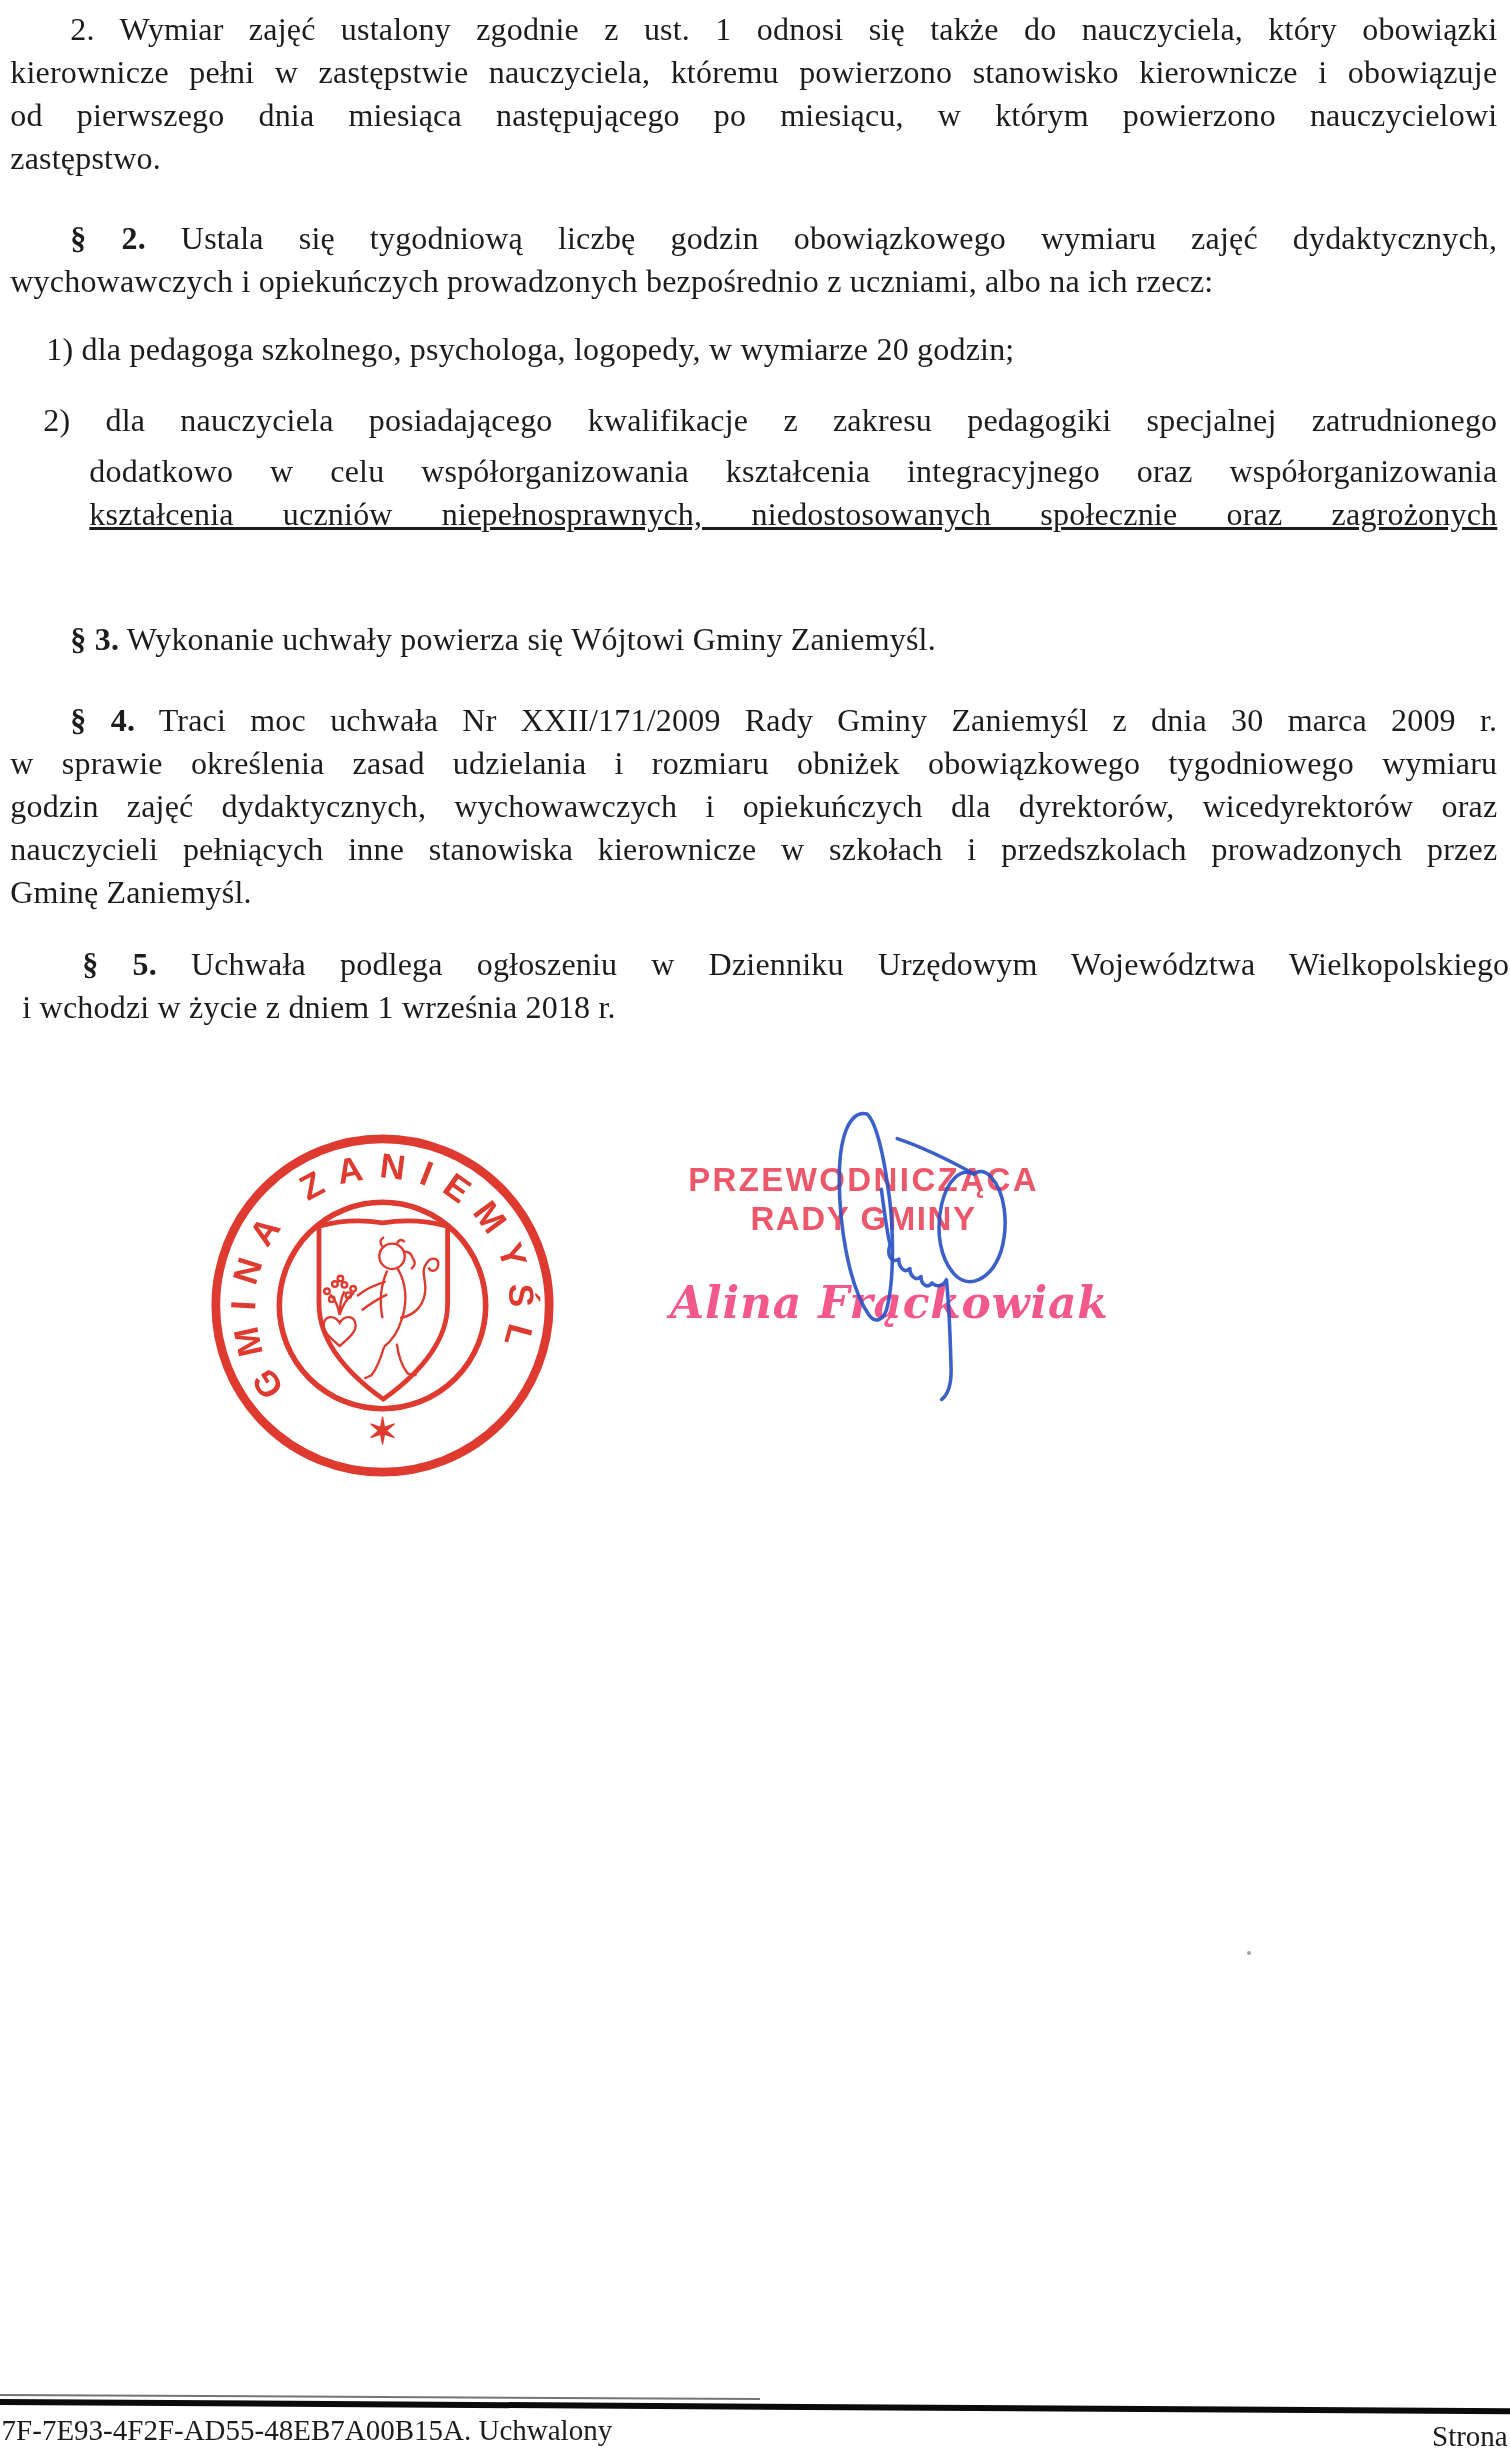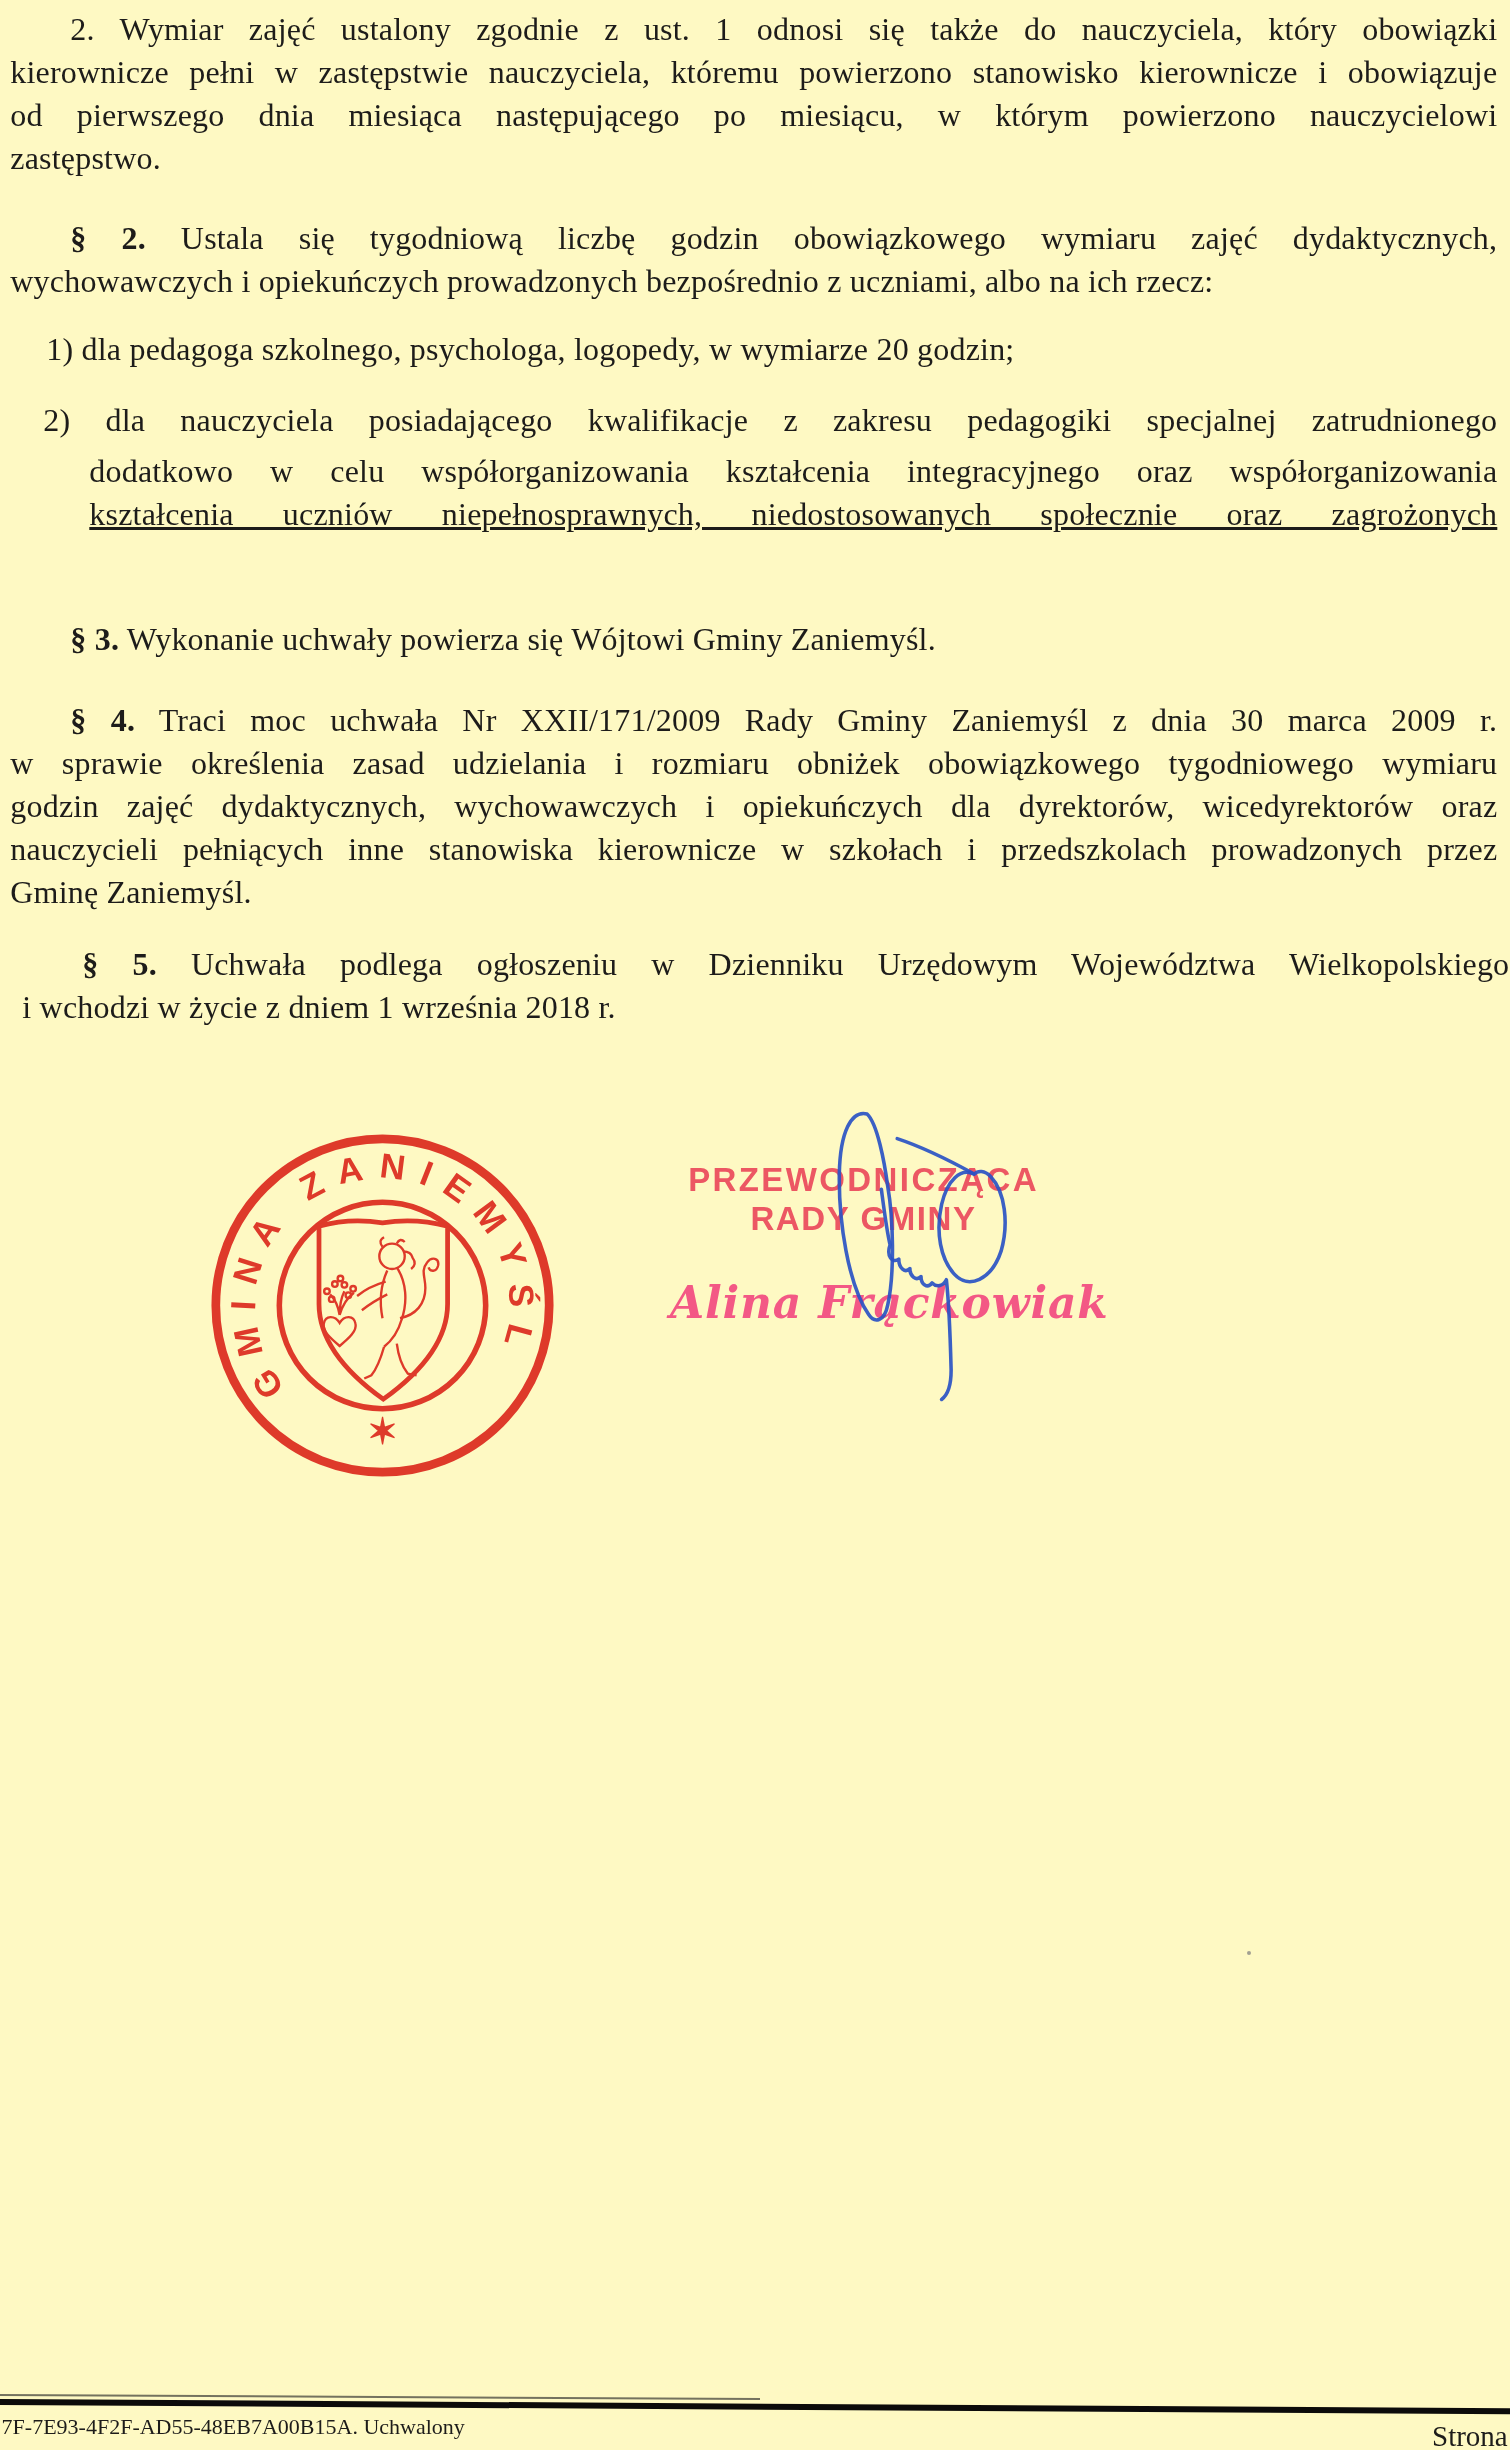--- a/index.html
+++ b/index.html
@@ -1,18 +1,18 @@
 <!DOCTYPE html>
 <html style="font-size:12.7px"><head>
 <meta charset="utf-8">
 <style>
   html,body{margin:0;padding:0;background:#e8e8e6;}
   .page{
     position:relative;width:1510px;height:2450px;margin:0 auto;
-    background:#fef9c3;overflow:hidden;
+    background:#ffffff;overflow:hidden;
     font-family:"Liberation Serif",serif;color:#1d1c1a;
   }
   
   .blk{position:absolute;left:10.3px;width:1487px;}
   .line{font-size:32px;line-height:43px;white-space:nowrap;letter-spacing:0.2px;}
   .line.just{text-align:justify;text-align-last:justify;text-justify:inter-word;}
   .line b{font-weight:bold;}
   
   .seal{position:absolute;left:192px;top:1115px;width:381px;height:381px;opacity:.92;}
   .seal text{font-family:"Liberation Sans",sans-serif;font-weight:bold;}
@@ -28,21 +28,21 @@
     position:absolute;left:670px;top:1277px;width:381px;
     font-family:"DejaVu Serif",serif;font-style:italic;font-weight:bold;
     font-size:44px;letter-spacing:0.8px;opacity:.9;white-space:nowrap;
   }
   
   .pen{position:absolute;left:810px;top:1100px;width:222px;height:342px;}
   .pen path{fill:none;stroke-linecap:round;stroke-linejoin:round;opacity:.92;}
   
   .footer-rule{position:absolute;left:-3.2px;top:2399px;width:1519px;height:5.6px;background:#0c0b0a;transform:rotate(.35deg);transform-origin:left center;}
   .footer-rule-echo{position:absolute;left:-3.2px;top:2394px;width:763px;height:1.6px;background:#2a2a28;opacity:.65;transform:rotate(.3deg);transform-origin:left center;}
-  .footer-id{position:absolute;left:1.6px;top:2414px;font-size:22px;white-space:nowrap;}
+  .footer-id{position:absolute;left:1.6px;top:2414px;font-size:29px;white-space:nowrap;}
   .footer-page{position:absolute;left:1432px;top:2420px;font-size:29px;white-space:nowrap;}
   .speck{position:absolute;left:1247px;top:1951px;width:4px;height:4px;background:#8a8a86;border-radius:50%;opacity:.8;}
 </style>
 </head>
 <body>
 
 <div class="page">
 
   <div>
       <div class="blk" style="top: 8px;">

